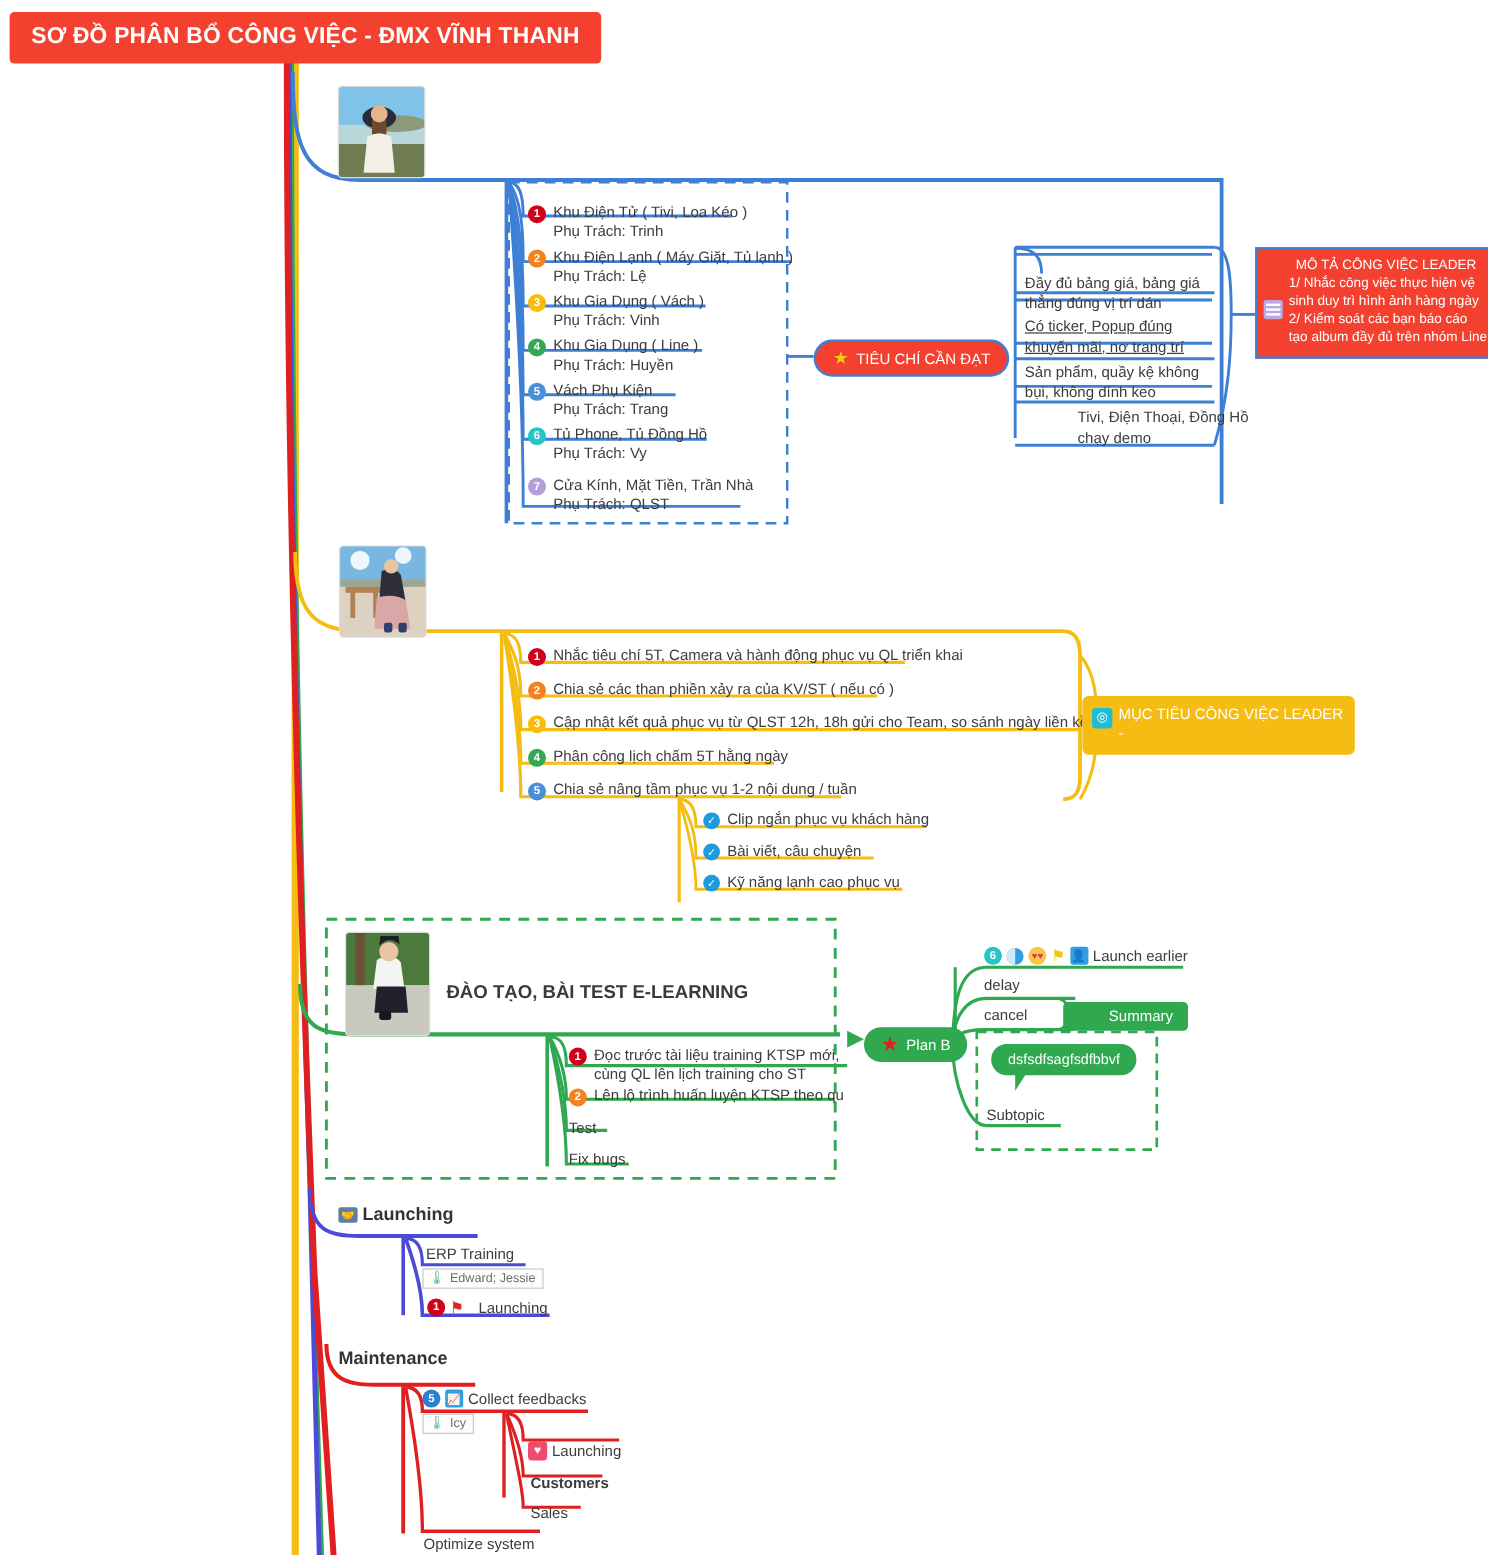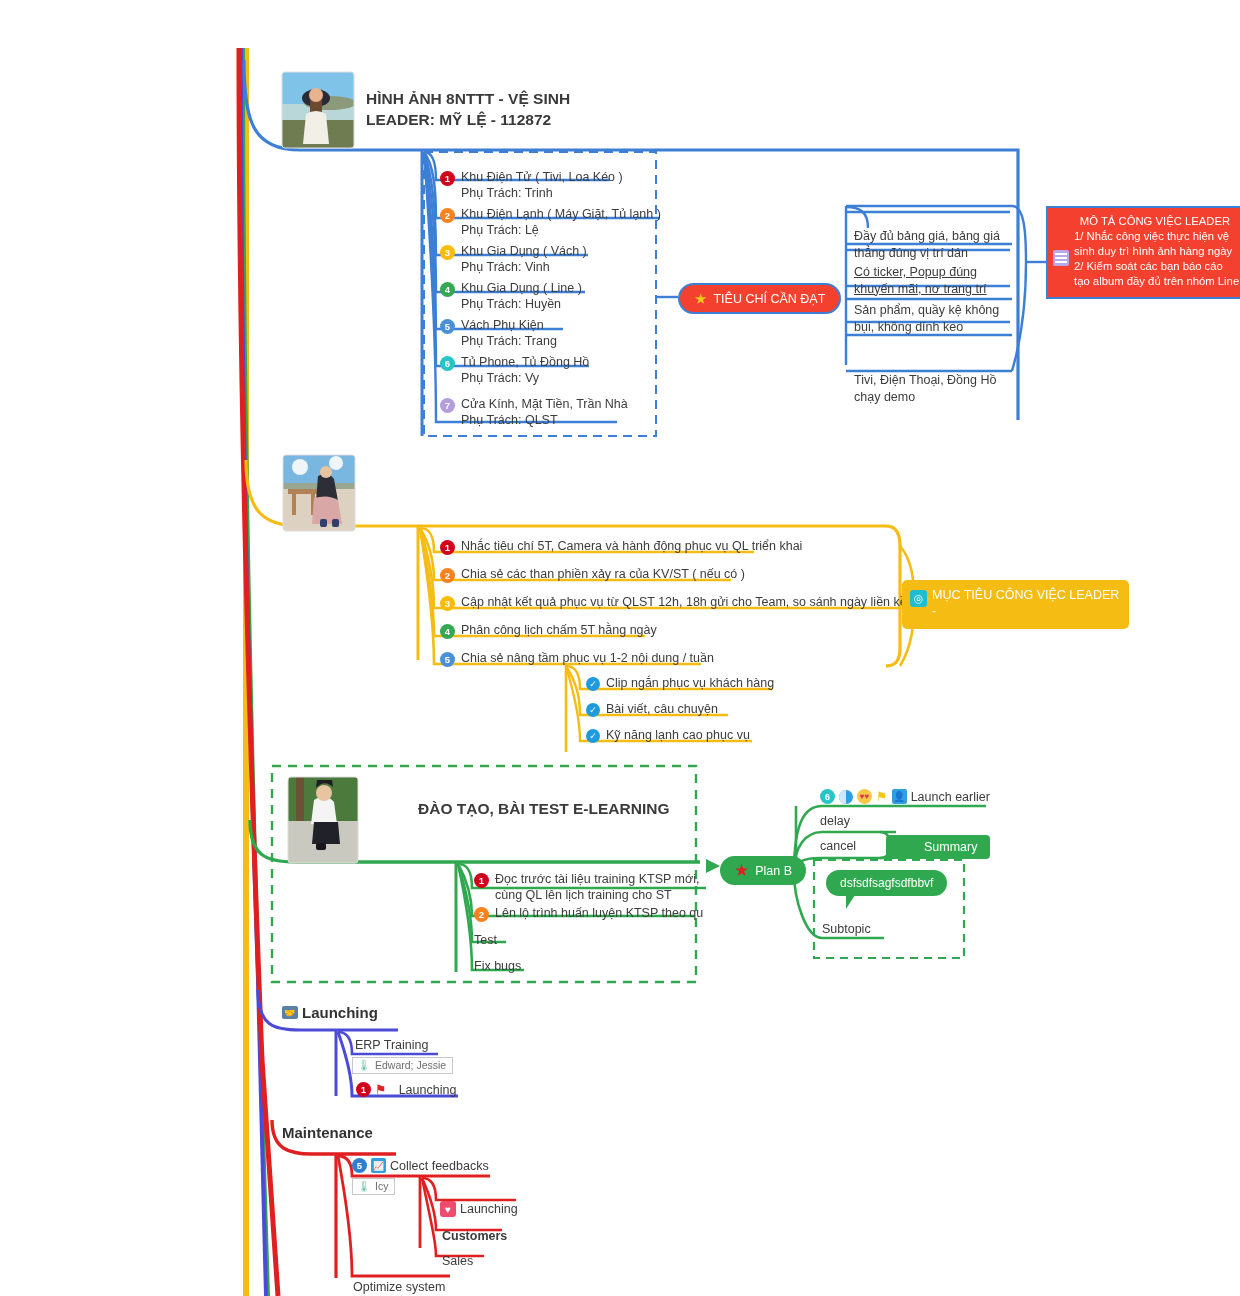--- a/index.html
+++ b/index.html
@@ -247,27 +247,24 @@
       <rect x="288" y="821" width="70" height="42" fill="#c9c9c0"></rect>
       <path d="M314,800 q12,-8 20,2 l3,22 h-26 z" fill="#f4f4f4"></path>
       <circle cx="324" cy="793" r="8" fill="#e8c4a0"></circle>
       <path d="M316,788 q8,-9 17,-1 l-1,-7 h-15 z" fill="#1d1d22"></path>
       <path d="M314,822 l24,0 l2,22 h-28 z" fill="#21212a"></path>
       <rect x="316" y="843" width="10" height="7" rx="2" fill="#16161c"></rect>
     </g>
     <rect x="288" y="777" width="70" height="86" rx="3" fill="none" stroke="#dcdcdc"></rect>
   </svg>
 
+  <div class="title-box">SƠ ĐỒ PHÂN BỔ CÔNG VIỆC - ĐMX VĨNH THANH</div>
 
   <div class="bh" style="left:282px;top:72px;">
     <div class="thumb"></div>
-    <div class="bh-txt">
-      <div>HÌNH ẢNH 8NTTT - VỆ SINH</div>
-      <div>LEADER: MỸ LỆ - 112872</div>
-    </div>
   </div>
 
   <div class="row" style="left:440px;top:169px;">
     <div class="num" style="background:#d0021b">1</div>
     <div class="txt two">
         <div>Khu Điện Tử ( Tivi, Loa Kéo )</div>
         <div>Phụ Trách: Trinh</div>
       </div>
   </div>
   <div class="row" style="left:440px;top:206px;">
@@ -323,21 +320,21 @@
     <div>thẳng đúng vị trí dán</div>
   </div>
   <div class="lbl" style="left:854px;top:264px;line-height:1.32;text-decoration:underline;">
     <div>Có ticker, Popup đúng</div>
     <div>khuyến mãi, nơ trang trí</div>
   </div>
   <div class="lbl" style="left:854px;top:302px;line-height:1.32;">
     <div>Sản phẩm, quầy kệ không</div>
     <div>bụi, không dính keo</div>
   </div>
-  <div class="lbl" style="left:854px;top:340px;line-height:1.32;margin-top:32px;">
+  <div class="lbl" style="left:898px;top:340px;line-height:1.32;">
     <div>Tivi, Điện Thoại, Đồng Hồ</div>
     <div>chạy demo</div>
   </div>
 
   <div class="box-red" style="left:1046px;top:206px;width:178px;">
     <span class="ico ico-note" style="position:absolute;left:5px;top:42px;"></span>
     <div class="hdr">MÔ TẢ CÔNG VIỆC LEADER</div>
     <div>1/ Nhắc công việc thực hiện vệ</div>
     <div>sinh duy trì hình ảnh hàng ngày</div>
     <div>2/ Kiểm soát các bạn báo cáo</div>
@@ -381,21 +378,21 @@
     <div class="chk">✓</div>
     <div class="txt">Kỹ năng lạnh cao phục vụ</div>
   </div>
 
   <div class="box-yellow" style="left:902px;top:580px;">
     <span class="ico ico-target" style="position:absolute;left:8px;top:10px;">◎</span>
     <div>MỤC TIÊU CÔNG VIỆC LEADER</div>
     <div>-</div>
   </div>
 
-  <div class="bh" style="left:288px;top:766px;padding-left:46px;">
+  <div class="bh" style="left:288px;top:785px;">
     <div class="thumb" style="height:86px;"></div>
     <div class="bh-txt">ĐÀO TẠO, BÀI TEST E-LEARNING</div>
   </div>
 
   <div class="row" style="left:474px;top:871px;">
     <div class="num" style="background:#d0021b">1</div>
     <div class="txt two">
         <div>Đọc trước tài liệu training KTSP mới,</div>
         <div>cùng QL lên lịch training cho ST</div>
       </div>

